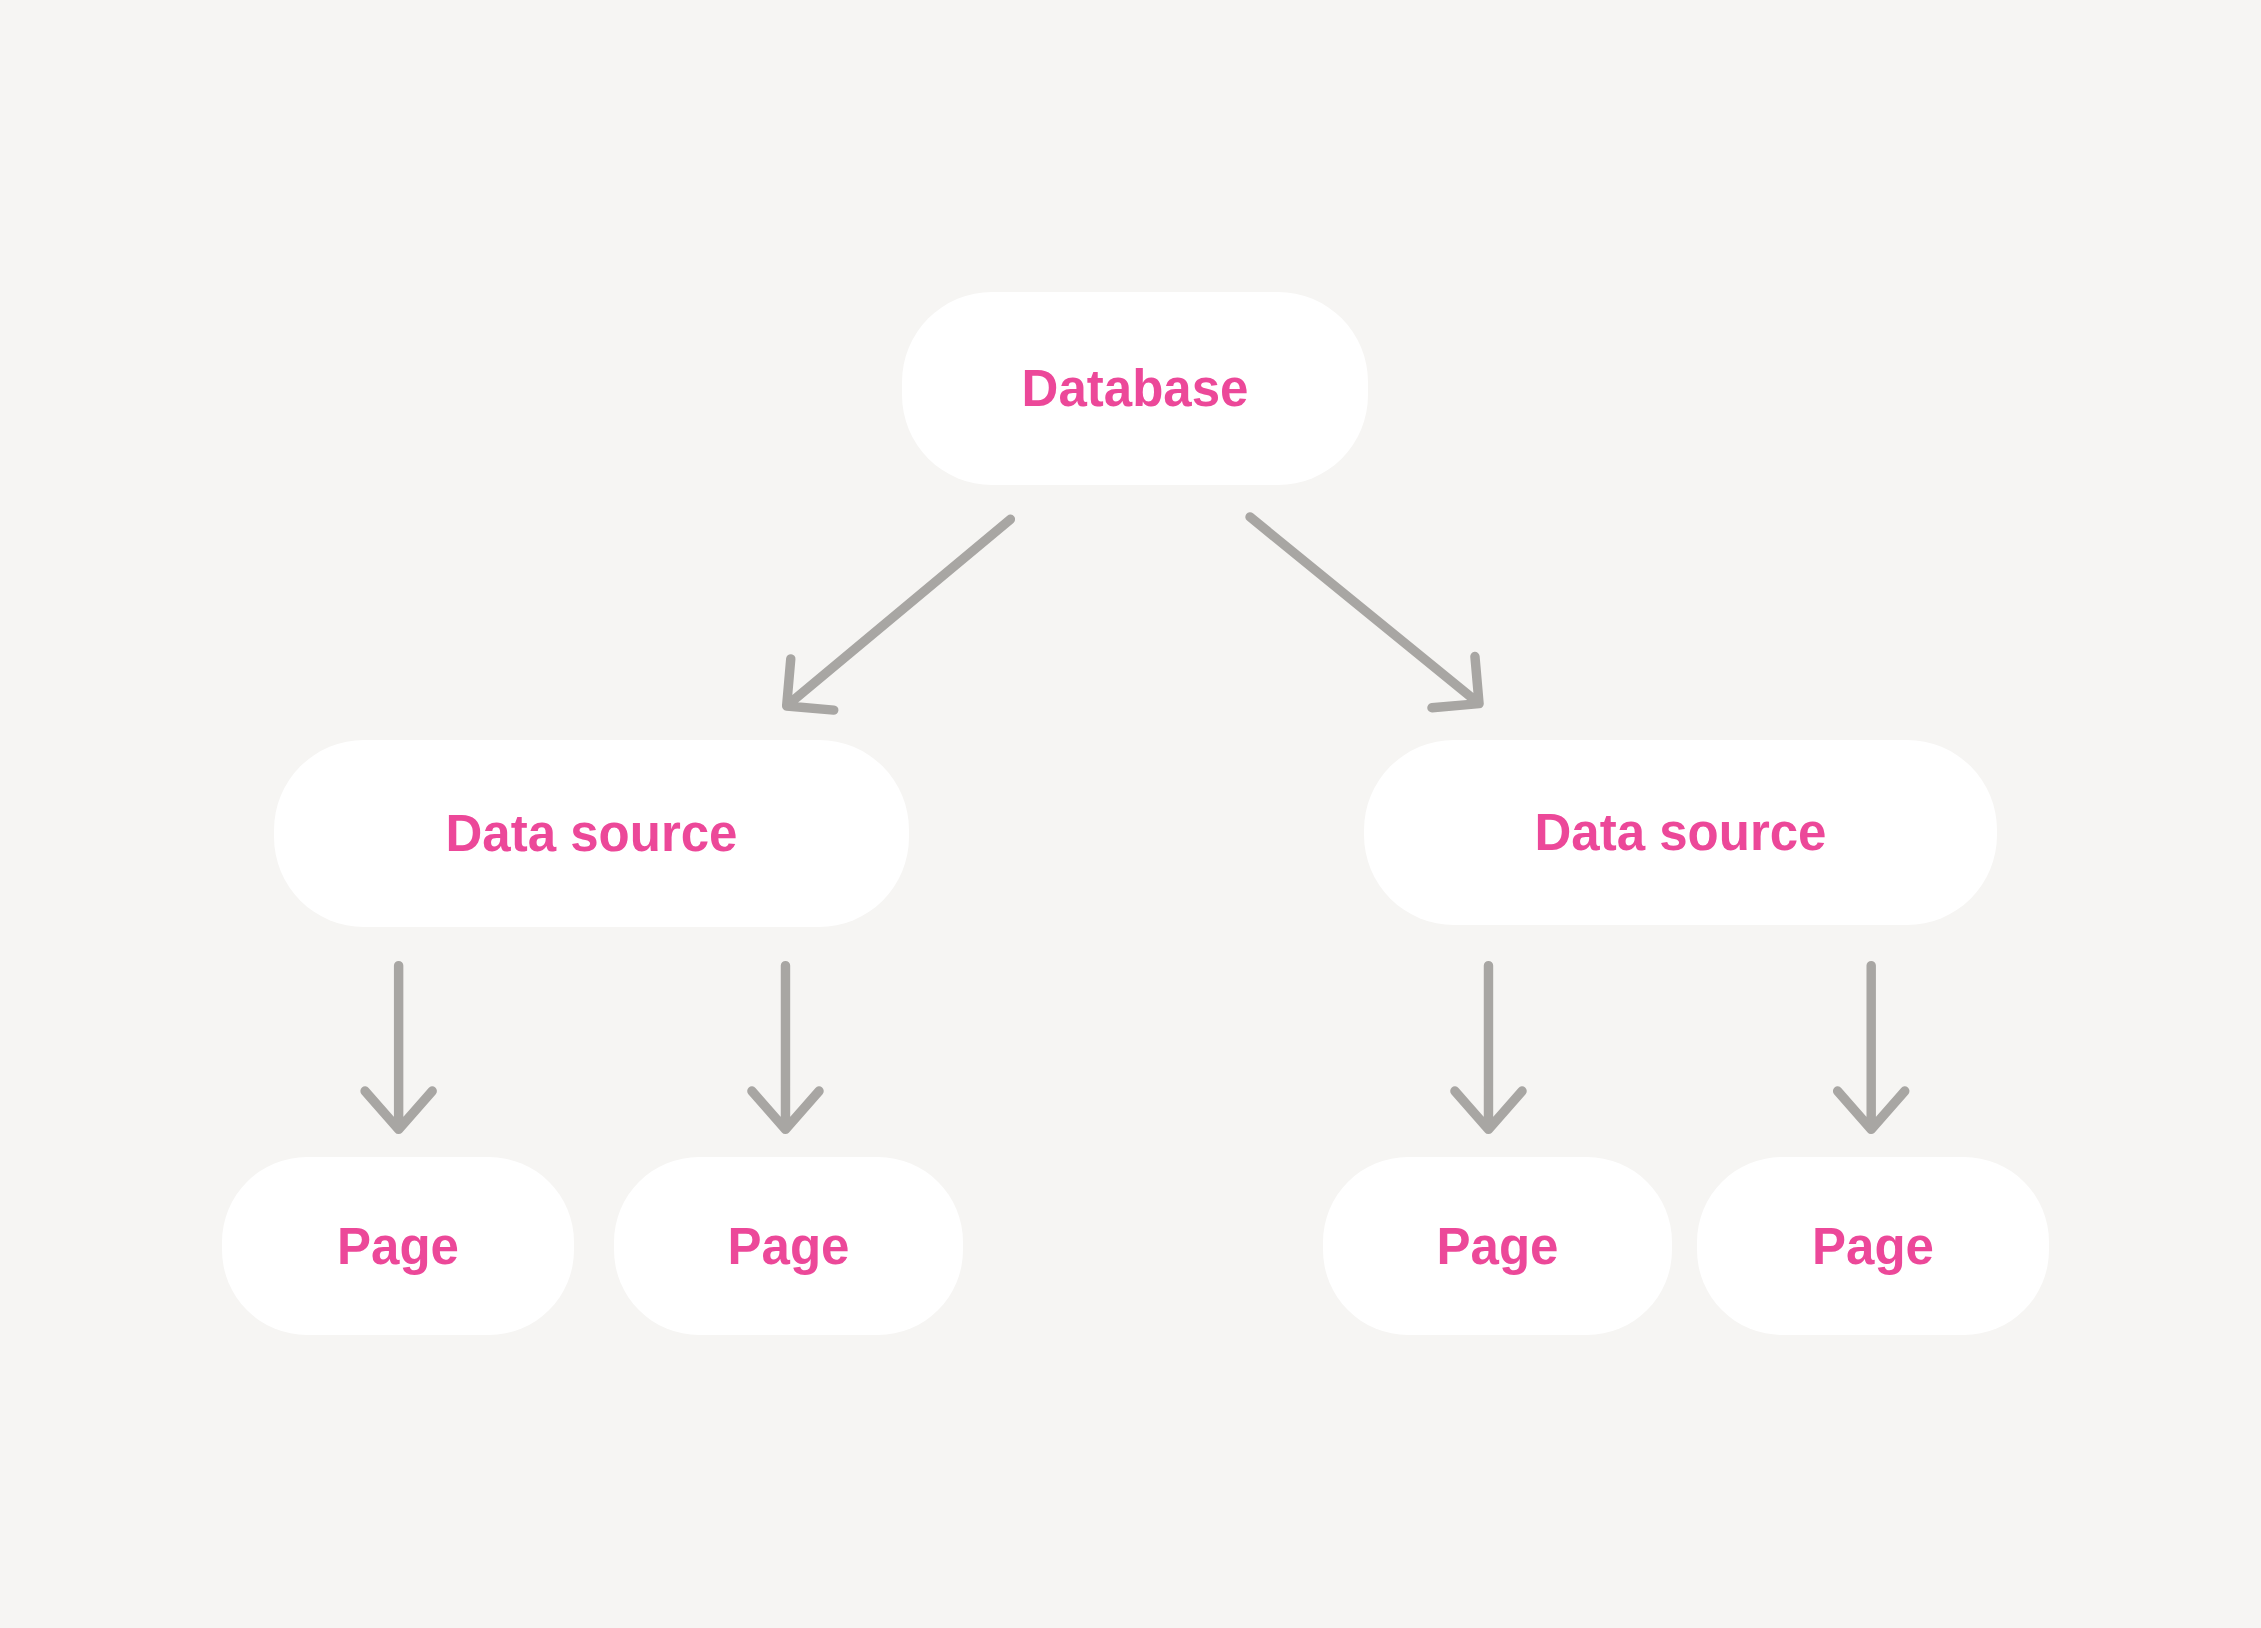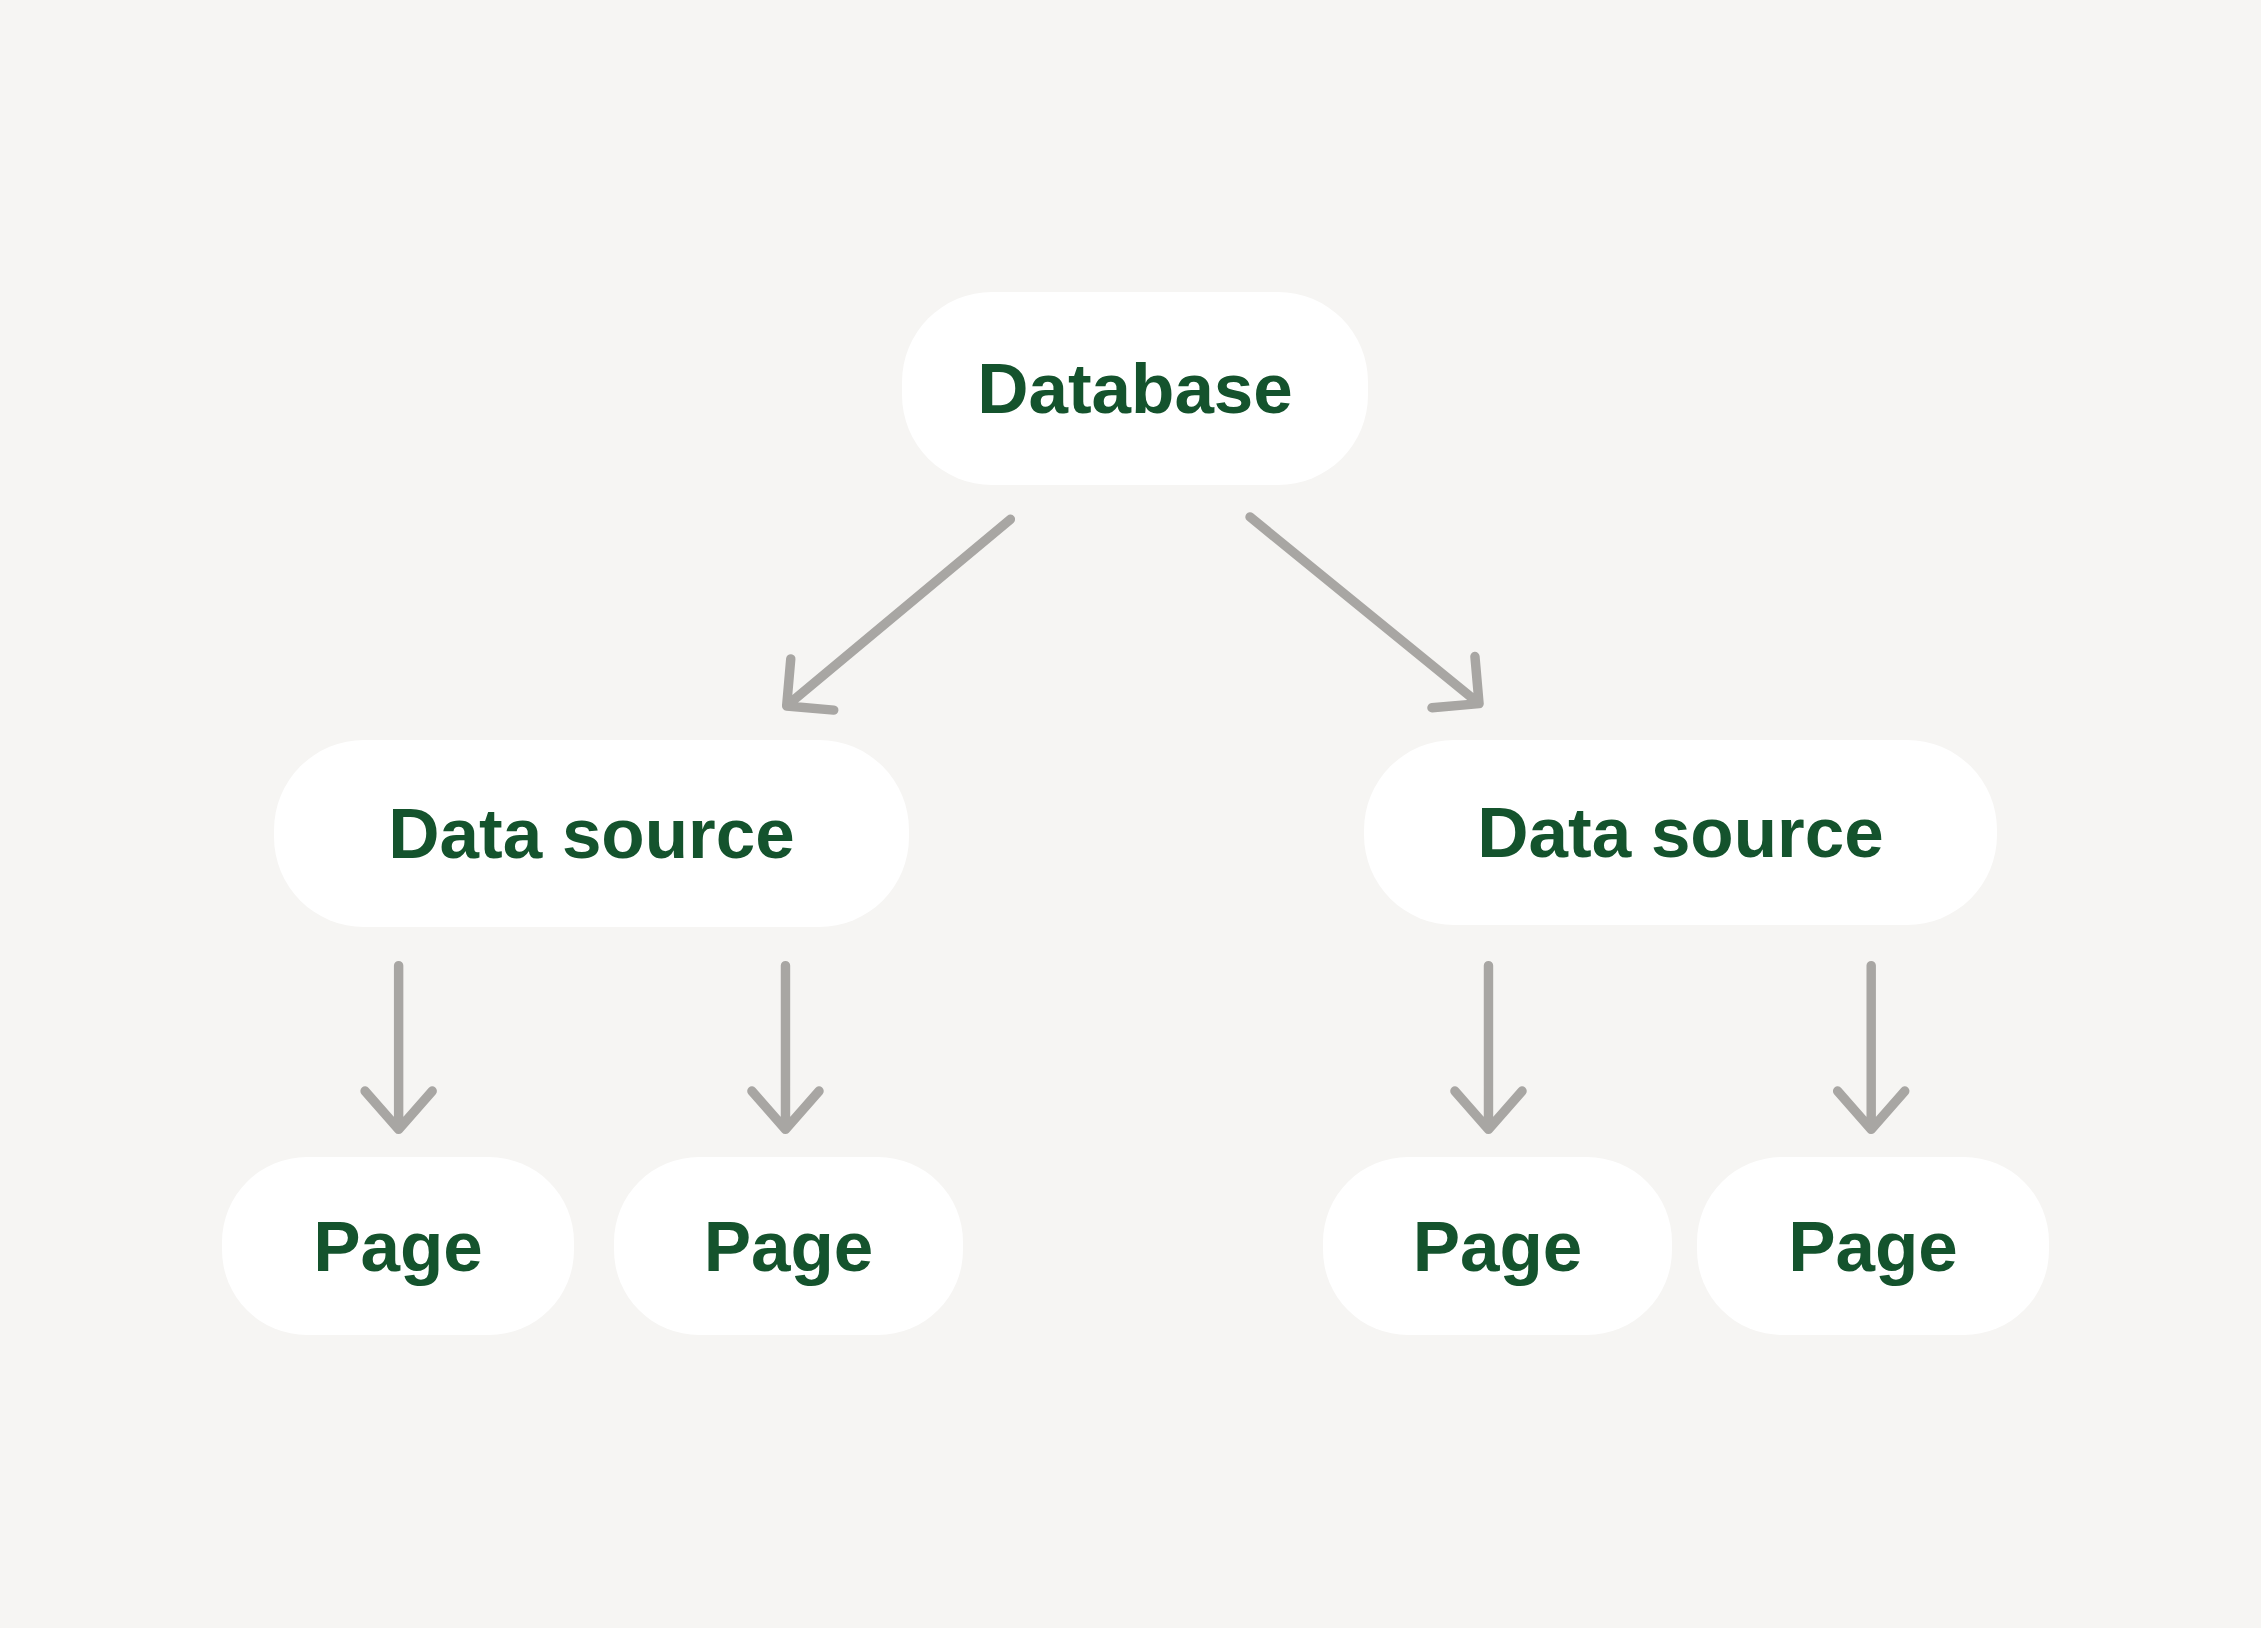--- a/index.html
+++ b/index.html
@@ -23,23 +23,23 @@
     width: 2261px;
     height: 1628px;
   }
   .node {
     position: absolute;
     background: #ffffff;
     border-radius: 90px;
     display: flex;
     align-items: center;
     justify-content: center;
-    color: #14532d;
+    color: #ec4899;
     font-weight: 700;
-    font-size: 71px;
+    font-size: 51px;
     letter-spacing: 0px;
     white-space: nowrap;
   }
   .node-database    { left: 902px; top: 292px;  width: 466px;  height: 193px; }
   .node-ds-left     { left: 274px;  top: 740px; width: 635px; height: 187px; }
   .node-ds-right    { left: 1364px; top: 740px; width: 633px; height: 185px; }
   .node-page-1      { left: 222px;  top: 1157px; width: 352px;  height: 178px; border-radius: 85px; }
   .node-page-2      { left: 614px; top: 1157px; width: 349px;  height: 178px; border-radius: 85px; }
   .node-page-3      { left: 1323px; top: 1157px; width: 349px;  height: 178px; border-radius: 85px; }
   .node-page-4      { left: 1697px; top: 1157px; width: 352px;  height: 178px; border-radius: 85px; }

